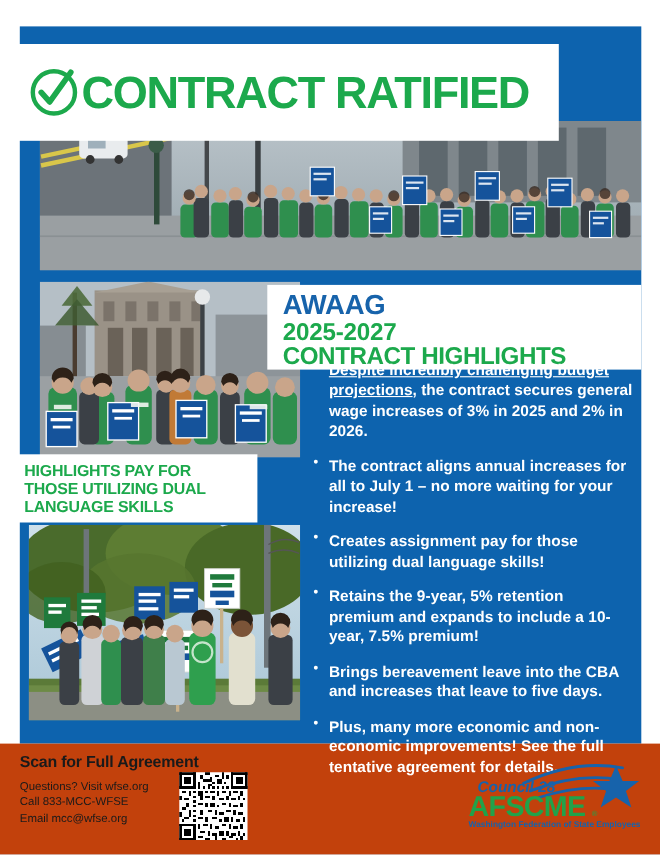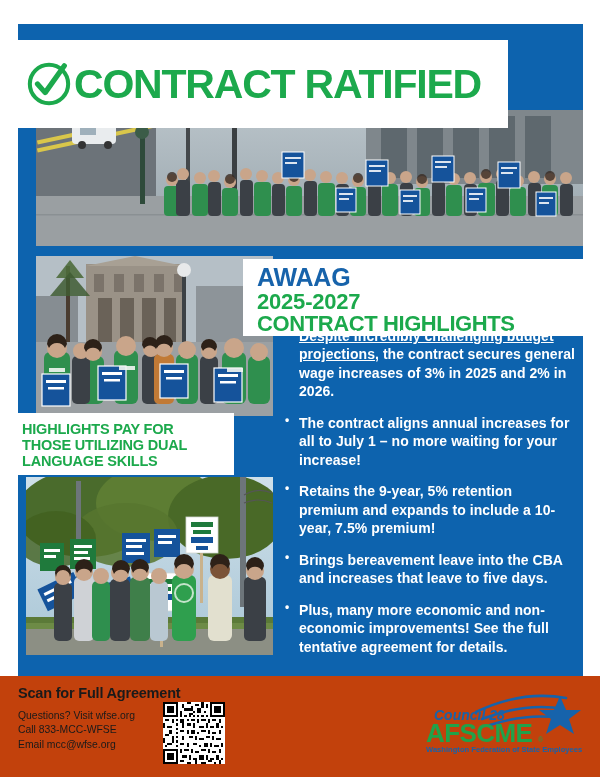--- a/index.html
+++ b/index.html
@@ -532,20 +532,23 @@
     <div class="hl-years">2025-2027</div>
     <div class="hl-contract">CONTRACT HIGHLIGHTS</div>
   </div>
 
   <div class="bullets">
     <div class="bullet">
       <u>Despite incredibly challenging budget projections</u><span>, the contract secures general wage increases of 3% in 2025 and 2% in 2026.</span>
     </div>
     <div class="bullet">
       <span>The contract aligns annual increases for all to July 1 – no more waiting for your increase!</span>
+    </div>
+    <div class="bullet">
+      <span>Creates assignment pay for those utilizing dual language skills!</span>
     </div>
     <div class="bullet">
       <span>Retains the 9-year, 5% retention premium and expands to include a 10-year, 7.5% premium!</span>
     </div>
     <div class="bullet">
       <span>Brings bereavement leave into the CBA and increases that leave to five days.</span>
     </div>
     <div class="bullet">
       <span>Plus, many more economic and non-economic improvements! See the full tentative agreement for details.</span>
     </div>

